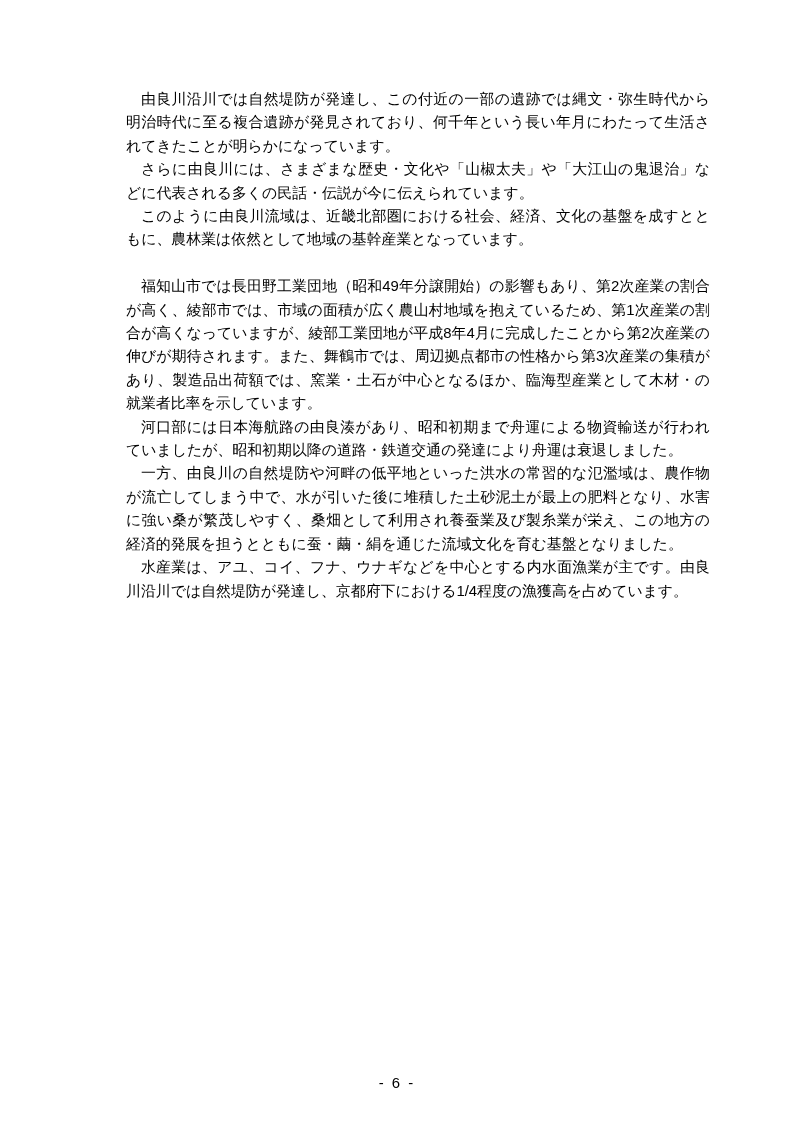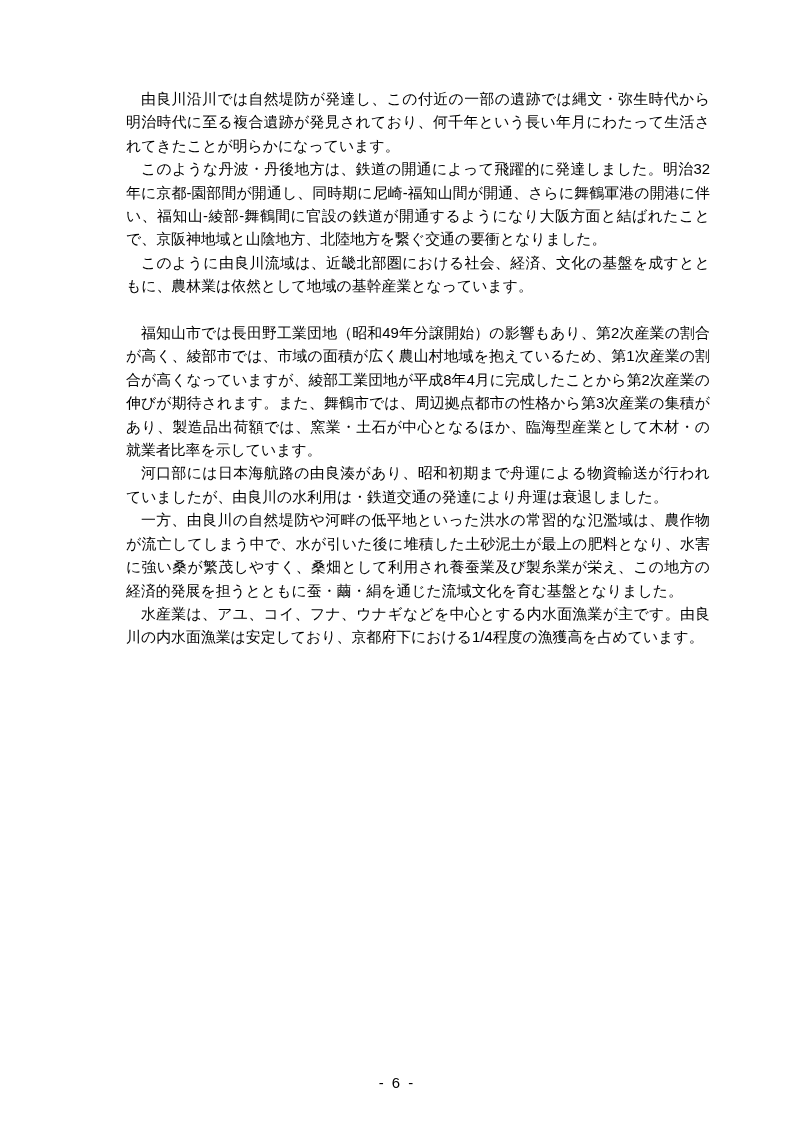--- a/index.html
+++ b/index.html
@@ -50,31 +50,31 @@
 </style>
 </head>
 <body>
 
 <div class="page">
 
   <div class="content">
 
     <section>
       <p>由良川沿川では自然堤防が発達し、この付近の一部の遺跡では縄文・弥生時代から明治時代に至る複合遺跡が発見されており、何千年という長い年月にわたって生活されてきたことが明らかになっています。</p>
-      <p>このような丹波・丹後地方は、鉄道の開通によって飛躍的に発達しました。明治32年に京都-園部間が開通し、同時期に尼崎-福知山間が開通、さらに舞鶴軍港の開港に伴い、福知山-綾部-舞鶴間に官設の鉄道が開通するようになり大阪方面と結ばれたことで、京阪神地域と山陰地方、北陸地方を繋ぐ交通の要衝となりました。</p>
+      <p>さらに由良川には、さまざまな歴史・文化や「山椒太夫」や「大江山の鬼退治」などに代表される多くの民話・伝説が今に伝えられています。</p>
       <p>このように由良川流域は、近畿北部圏における社会、経済、文化の基盤を成すとともに、農林業は依然として地域の基幹産業となっています。</p>
     </section>
 
     <div class="section-gap"></div>
 
     <section>
       <p>福知山市では長田野工業団地（昭和49年分譲開始）の影響もあり、第2次産業の割合が高く、綾部市では、市域の面積が広く農山村地域を抱えているため、第1次産業の割合が高くなっていますが、綾部工業団地が平成8年4月に完成したことから第2次産業の伸びが期待されます。また、舞鶴市では、周辺拠点都市の性格から第3次産業の集積があり、製造品出荷額では、窯業・土石が中心となるほか、臨海型産業として木材・の就業者比率を示しています。</p>
-      <p>河口部には日本海航路の由良湊があり、昭和初期まで舟運による物資輸送が行われていましたが、由良川の水利用は・鉄道交通の発達により舟運は衰退しました。</p>
+      <p>河口部には日本海航路の由良湊があり、昭和初期まで舟運による物資輸送が行われていましたが、昭和初期以降の道路・鉄道交通の発達により舟運は衰退しました。</p>
       <p>一方、由良川の自然堤防や河畔の低平地といった洪水の常習的な氾濫域は、農作物が流亡してしまう中で、水が引いた後に堆積した土砂泥土が最上の肥料となり、水害に強い桑が繁茂しやすく、桑畑として利用され養蚕業及び製糸業が栄え、この地方の経済的発展を担うとともに蚕・繭・絹を通じた流域文化を育む基盤となりました。</p>
-      <p>水産業は、アユ、コイ、フナ、ウナギなどを中心とする内水面漁業が主です。由良川の内水面漁業は安定しており、京都府下における1/4程度の漁獲高を占めています。</p>
+      <p>水産業は、アユ、コイ、フナ、ウナギなどを中心とする内水面漁業が主です。由良川沿川では自然堤防が発達し、京都府下における1/4程度の漁獲高を占めています。</p>
     </section>
 
     <div class="section-gap"></div>
 
 
   </div>
 
   <div class="footer">- 6 -</div>
 
 </div>

